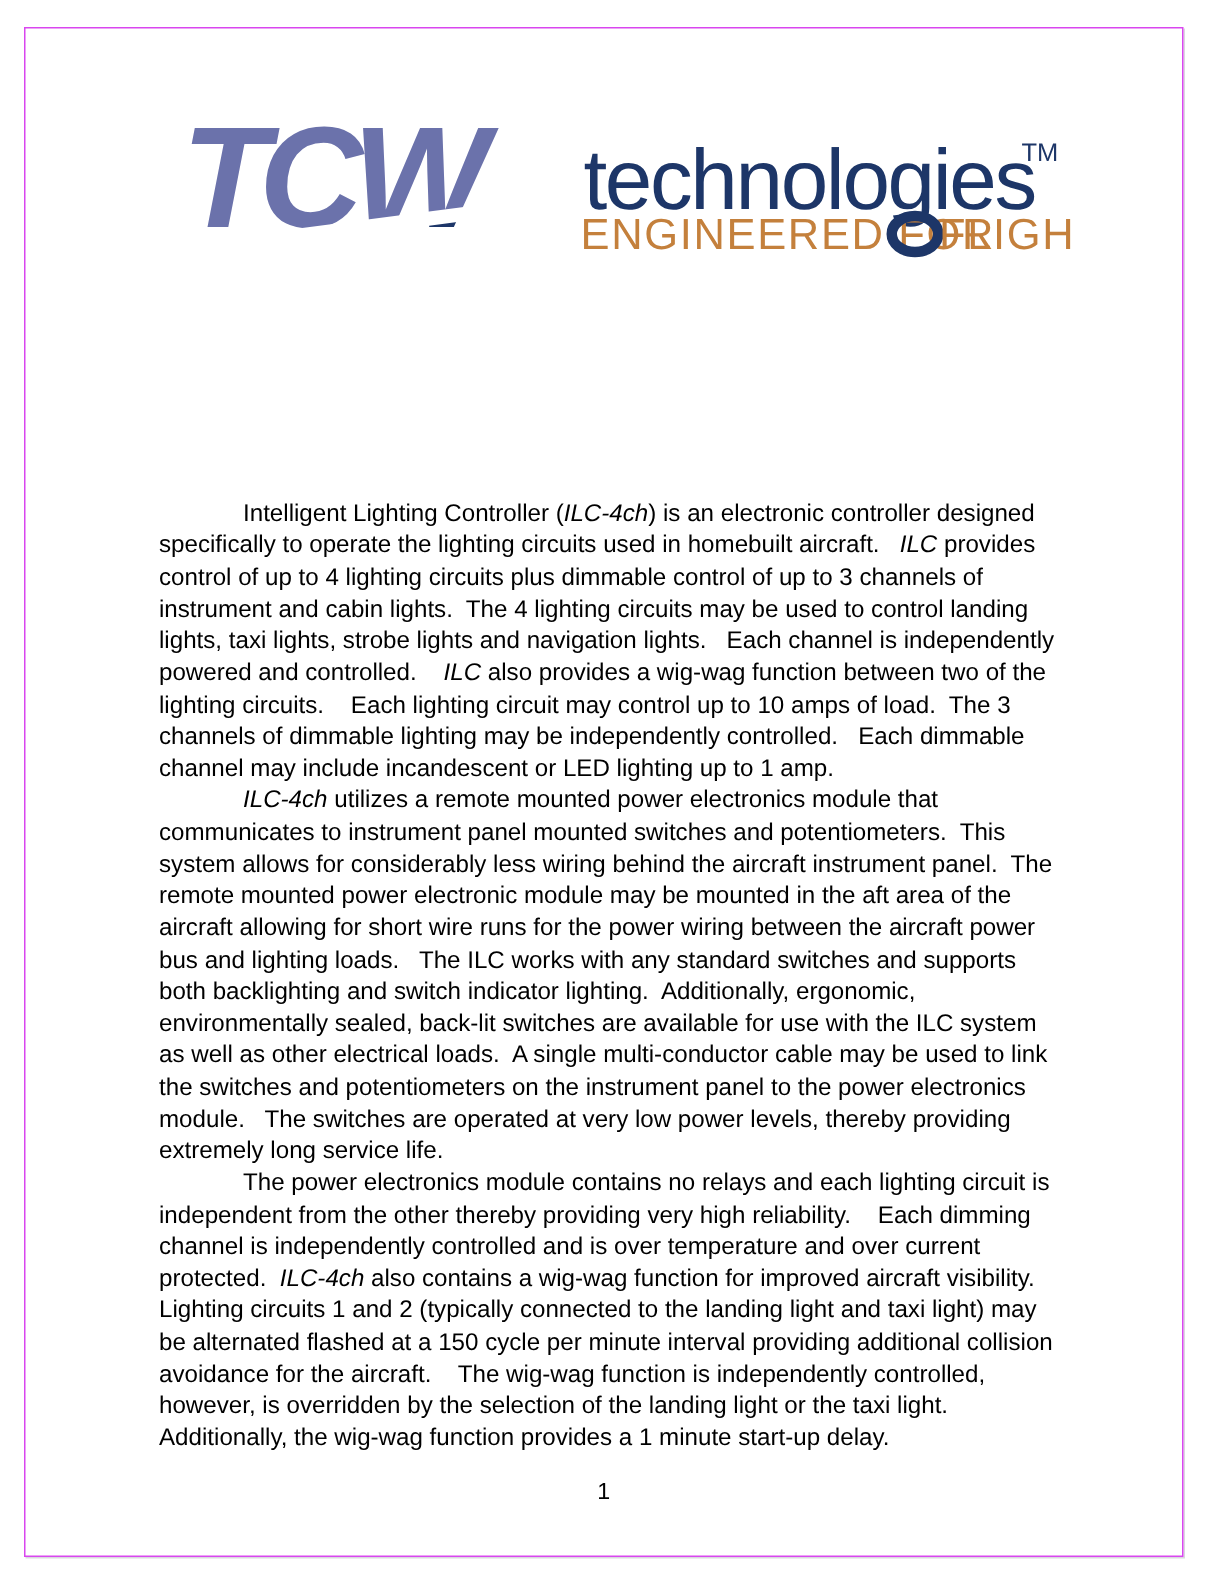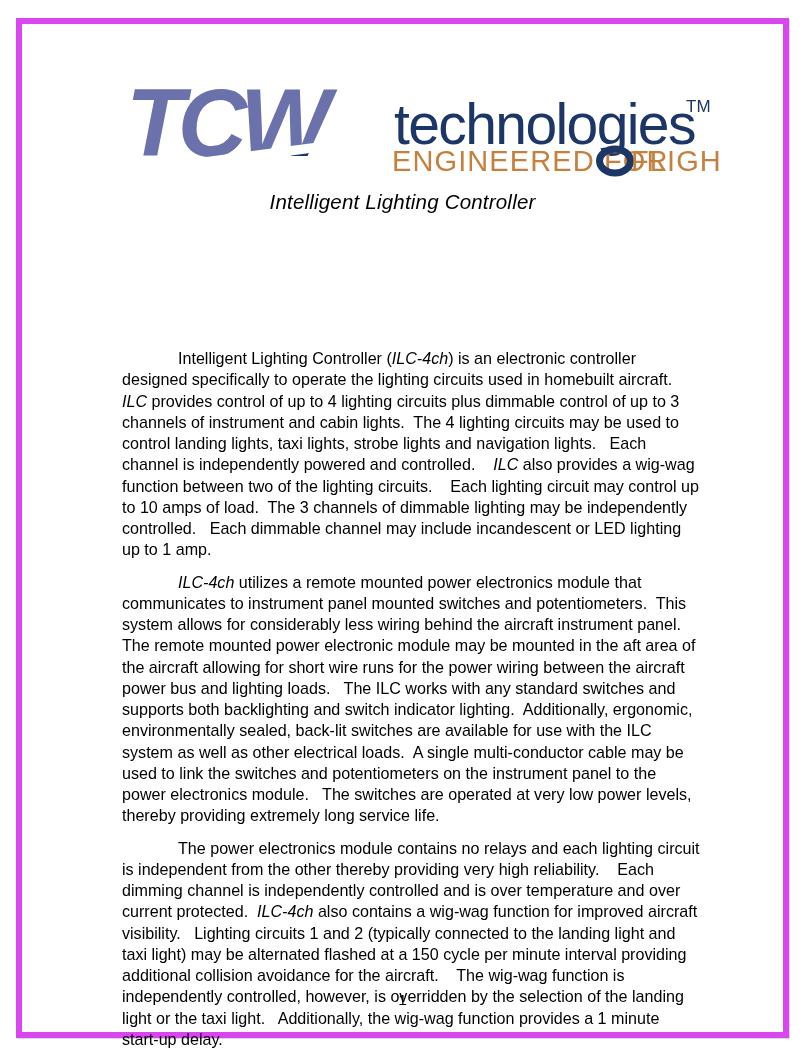--- a/index.html
+++ b/index.html
@@ -16,21 +16,21 @@
   }
 
   
   #page-sheet {
     position: absolute;
     left: 16px;
     top: 18px;
     width: 773px;
     height: 1020px;
     background: #ffffff;
-    border: 6px solid #d946ef;
+    border: 1px solid #d946ef;
     box-sizing: border-box;
     box-shadow: 1px 1px 0 0 #d9d9dd;
   }
 
   .page-inner {
     position: relative;
     width: 100%;
     height: 100%;
   }
 
@@ -73,21 +73,21 @@
     position: absolute;
     left: 89px;
     top: 313px;
     width: 600px;
     font-size: 16.1px;
     line-height: 21.25px;
     color: #000000;
     text-align: left;
   }
   #body-copy p {
-    margin: 11px;
+    margin: 0;
     text-indent: 56px;
     white-space: pre-wrap;
   }
   #body-copy p em { font-style: italic; }
 
   
   .page-number {
     position: absolute;
     left: 0;
     top: 967px;
@@ -129,21 +129,20 @@
         <text x="564" y="44" font-family="'Liberation Sans', sans-serif" font-size="17" fill="#1d3668">TM</text>
 
         <text x="270" y="103" font-family="'Liberation Sans', sans-serif" font-size="29" letter-spacing="1.1" fill="#c4803c">ENGINEERED FOR</text>
 
         <ellipse cx="493" cy="93" rx="15.5" ry="12" fill="none" stroke="#1d3668" stroke-width="7"></ellipse>
 
         <text x="509" y="103" font-family="'Liberation Sans', sans-serif" font-size="29" letter-spacing="1.1" fill="#c4803c">FLIGHT</text>
       </svg>
     </div>
 
-    <div class="doc-title">Intelligent Lighting Controller</div>
 
 
     <div id="body-copy">
       <p>Intelligent Lighting Controller (<em>ILC-4ch</em>) is an electronic controller designed specifically to operate the lighting circuits used in homebuilt aircraft.   <em>ILC</em> provides control of up to 4 lighting circuits plus dimmable control of up to 3 channels of instrument and cabin lights.  The 4 lighting circuits may be used to control landing lights, taxi lights, strobe lights and navigation lights.   Each channel is independently powered and controlled.    <em>ILC</em> also provides a wig-wag function between two of the lighting circuits.    Each lighting circuit may control up to 10 amps of load.  The 3 channels of dimmable lighting may be independently controlled.   Each dimmable channel may include incandescent or LED lighting up to 1 amp.</p>
       <p><em>ILC-4ch</em> utilizes a remote mounted power electronics module that communicates to instrument panel mounted switches and potentiometers.  This system allows for considerably less wiring behind the aircraft instrument panel.  The remote mounted power electronic module may be mounted in the aft area of the aircraft allowing for short wire runs for the power wiring between the aircraft power bus and lighting loads.   The ILC works with any standard switches and supports both backlighting and switch indicator lighting.  Additionally, ergonomic, environmentally sealed, back-lit switches are available for use with the ILC system as well as other electrical loads.  A single multi-conductor cable may be used to link the switches and potentiometers on the instrument panel to the power electronics module.   The switches are operated at very low power levels, thereby providing extremely long service life.</p>
       <p>The power electronics module contains no relays and each lighting circuit is independent from the other thereby providing very high reliability.    Each dimming channel is independently controlled and is over temperature and over current protected.  <em>ILC-4ch</em> also contains a wig-wag function for improved aircraft visibility.   Lighting circuits 1 and 2 (typically connected to the landing light and taxi light) may be alternated flashed at a 150 cycle per minute interval providing additional collision avoidance for the aircraft.    The wig-wag function is independently controlled, however, is overridden by the selection of the landing light or the taxi light.   Additionally, the wig-wag function provides a 1 minute start-up delay.</p>
     </div>
 
     <div class="page-number">1</div>
 

